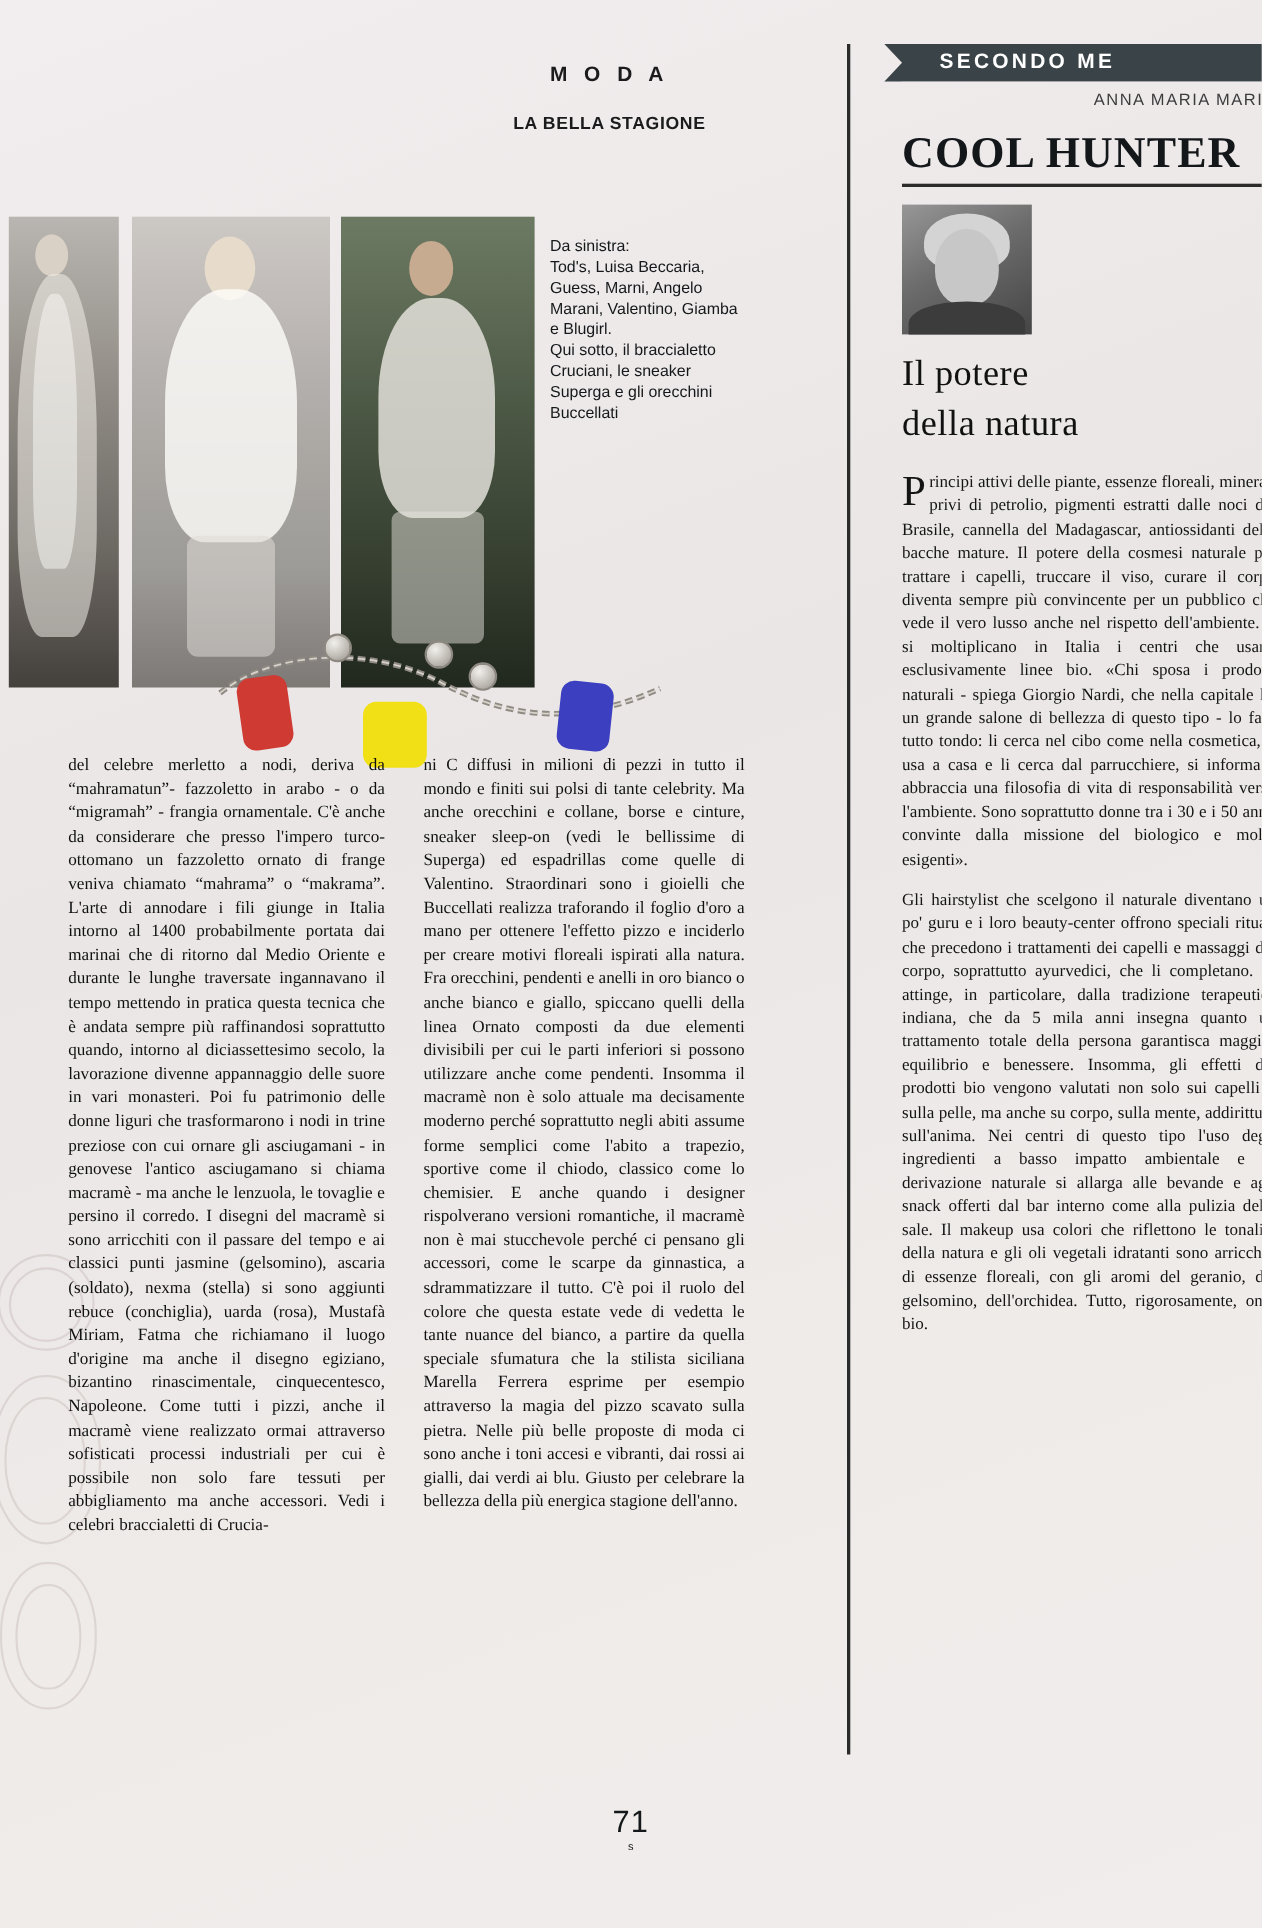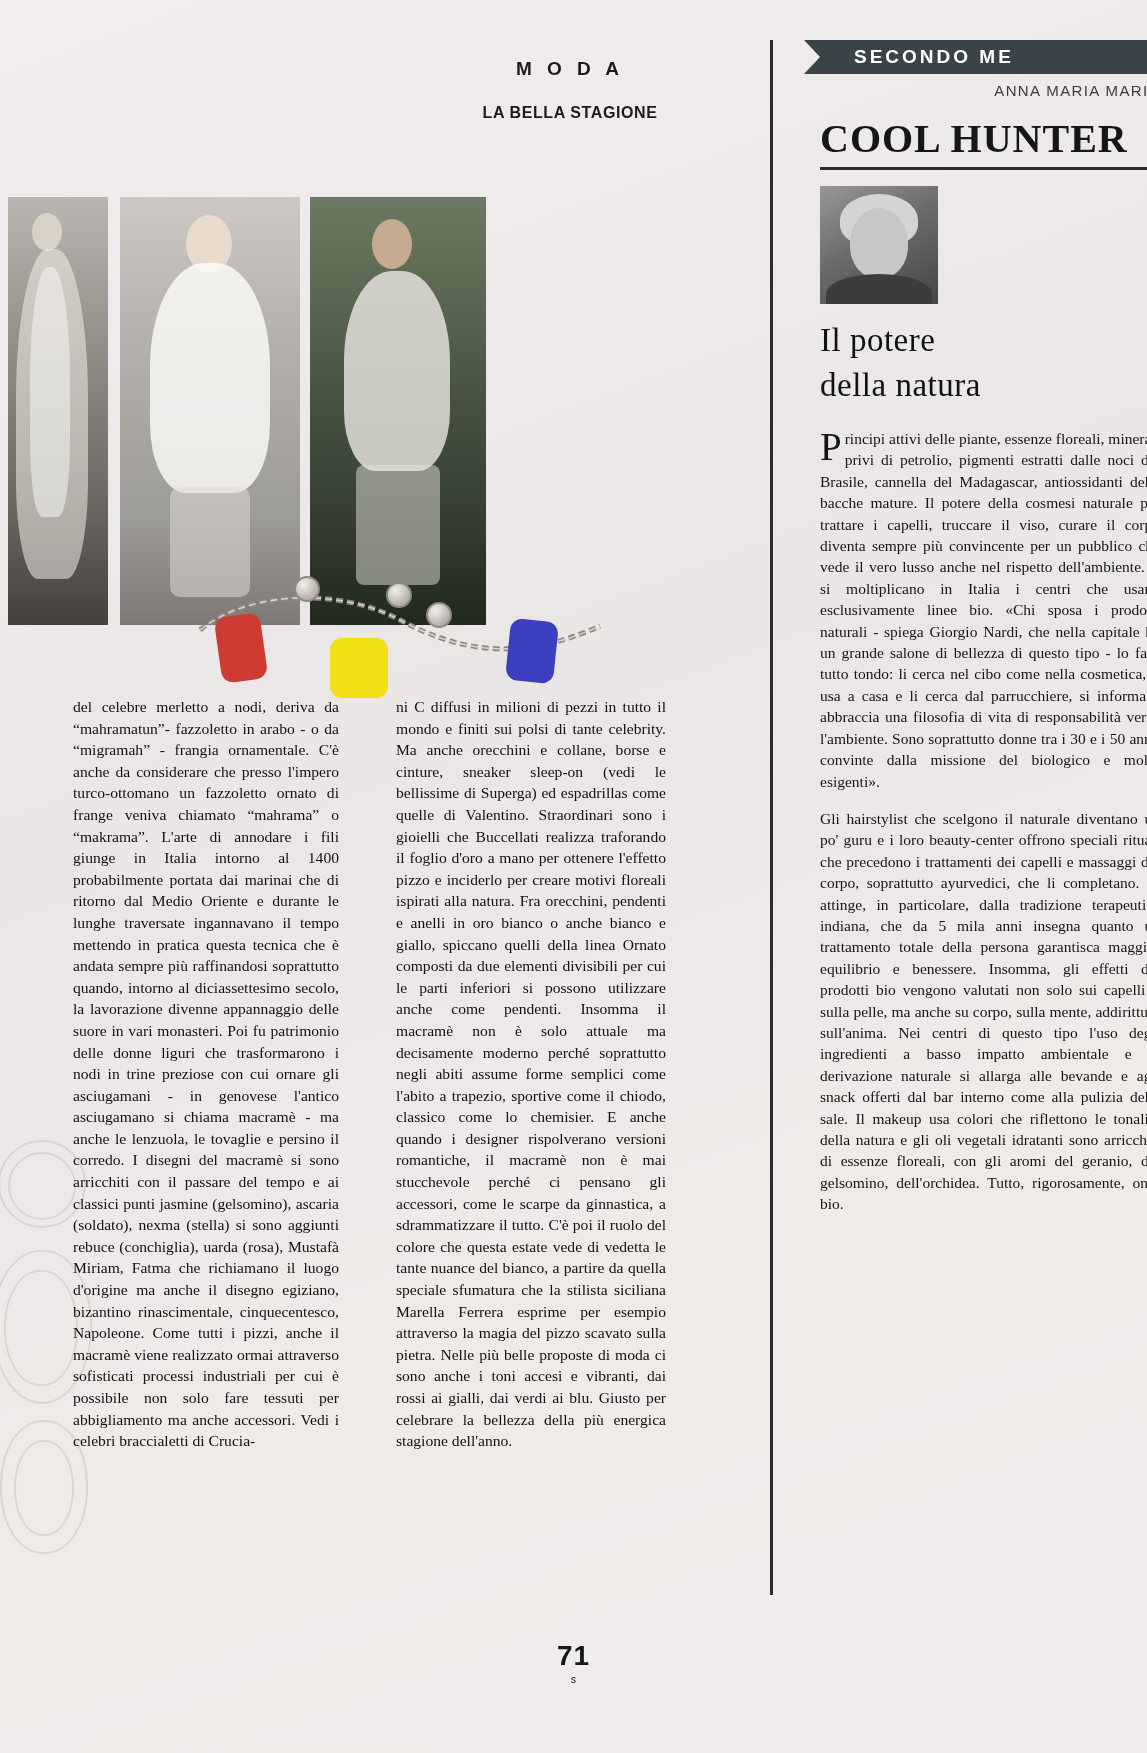--- a/index.html
+++ b/index.html
@@ -37,21 +37,21 @@
     position: absolute;
     color: rgba(120,110,110,.13);
     font-family: "Liberation Serif", serif;
     font-size: 13px;
     line-height: 17px;
     letter-spacing: .3px;
   }
   
   .moda-head {
     position: absolute;
-    left: 420px;
+    left: 404px;
     top: 58px;
     width: 300px;
     text-align: center;
   }
   .moda-title {
     font-family: "Liberation Sans", sans-serif;
     font-weight: bold;
     font-size: 19px;
     letter-spacing: 5px;
     color: #1b1b1b;
@@ -248,31 +248,31 @@
     position: absolute;
     font-size: 15.6px;
     line-height: 21.6px;
     color: #101010;
     text-align: justify;
     text-justify: inter-word;
     hyphens: manual;
   }
   .colA { left: 62px;  top: 685px; width: 288px; }
   .colB { left: 385px; top: 685px; width: 292px; }
-  .col p { margin: 11px; }
+  .col p { margin: 0; }
   
   .folio {
     position: absolute;
     left: 0; right: 0;
     top: 1640px;
     text-align: center;
   }
   .folio .num {
     font-family: "Liberation Sans", sans-serif;
-    font-weight: bold;
+    font-weight: normal;
     font-size: 28px;
     color: #15181a;
     letter-spacing: 1px;
   }
   .folio .mark {
     font-family: "Liberation Sans", sans-serif;
     font-size: 10px;
     color: #15181a;
     margin-top: 2px;
   }
@@ -302,20 +302,29 @@
     <div class="fig" style="left:30px; top:66px; width:120px; height:230px; background:rgba(252,251,248,.8);"></div>
     <div class="fig" style="left:50px; top:290px; width:80px; height:110px; background:rgba(220,216,212,.55); border-radius:10px;"></div>
   </div>
 
   <div class="photo ph3">
     <div class="head-dot" style="left:62px; top:22px; width:40px; height:50px; background:#c9a98a;"></div>
     <div class="fig" style="left:34px; top:74px; width:106px; height:200px; background:rgba(238,235,228,.78);"></div>
     <div class="fig" style="left:46px; top:268px; width:84px; height:120px; background:rgba(228,224,216,.5); border-radius:8px;"></div>
   </div>
 
+  <div class="caption" style="white-space:pre-line;">Da sinistra:
+Tod's, Luisa Beccaria,
+Guess, Marni, Angelo
+Marani, Valentino, Giamba
+e Blugirl.
+Qui sotto, il braccialetto
+Cruciani, le sneaker
+Superga e gli orecchini
+Buccellati</div>
 
   <div class="bracelet">
     <svg class="chain" width="420" height="160" viewBox="0 0 420 160">
       <path d="M10 70 C 60 30, 150 28, 210 60 C 270 92, 330 102, 410 66" fill="none" stroke="#8f8a82" stroke-width="5" stroke-dasharray="7 4"></path>
       <path d="M10 70 C 60 30, 150 28, 210 60 C 270 92, 330 102, 410 66" fill="none" stroke="#d6d2cb" stroke-width="1.6" stroke-dasharray="7 4"></path>
     </svg>
     <div class="bead red"></div>
     <div class="bead yellow"></div>
     <div class="bead blue"></div>
     <div class="charm" style="left:104px; top:16px;"></div>

